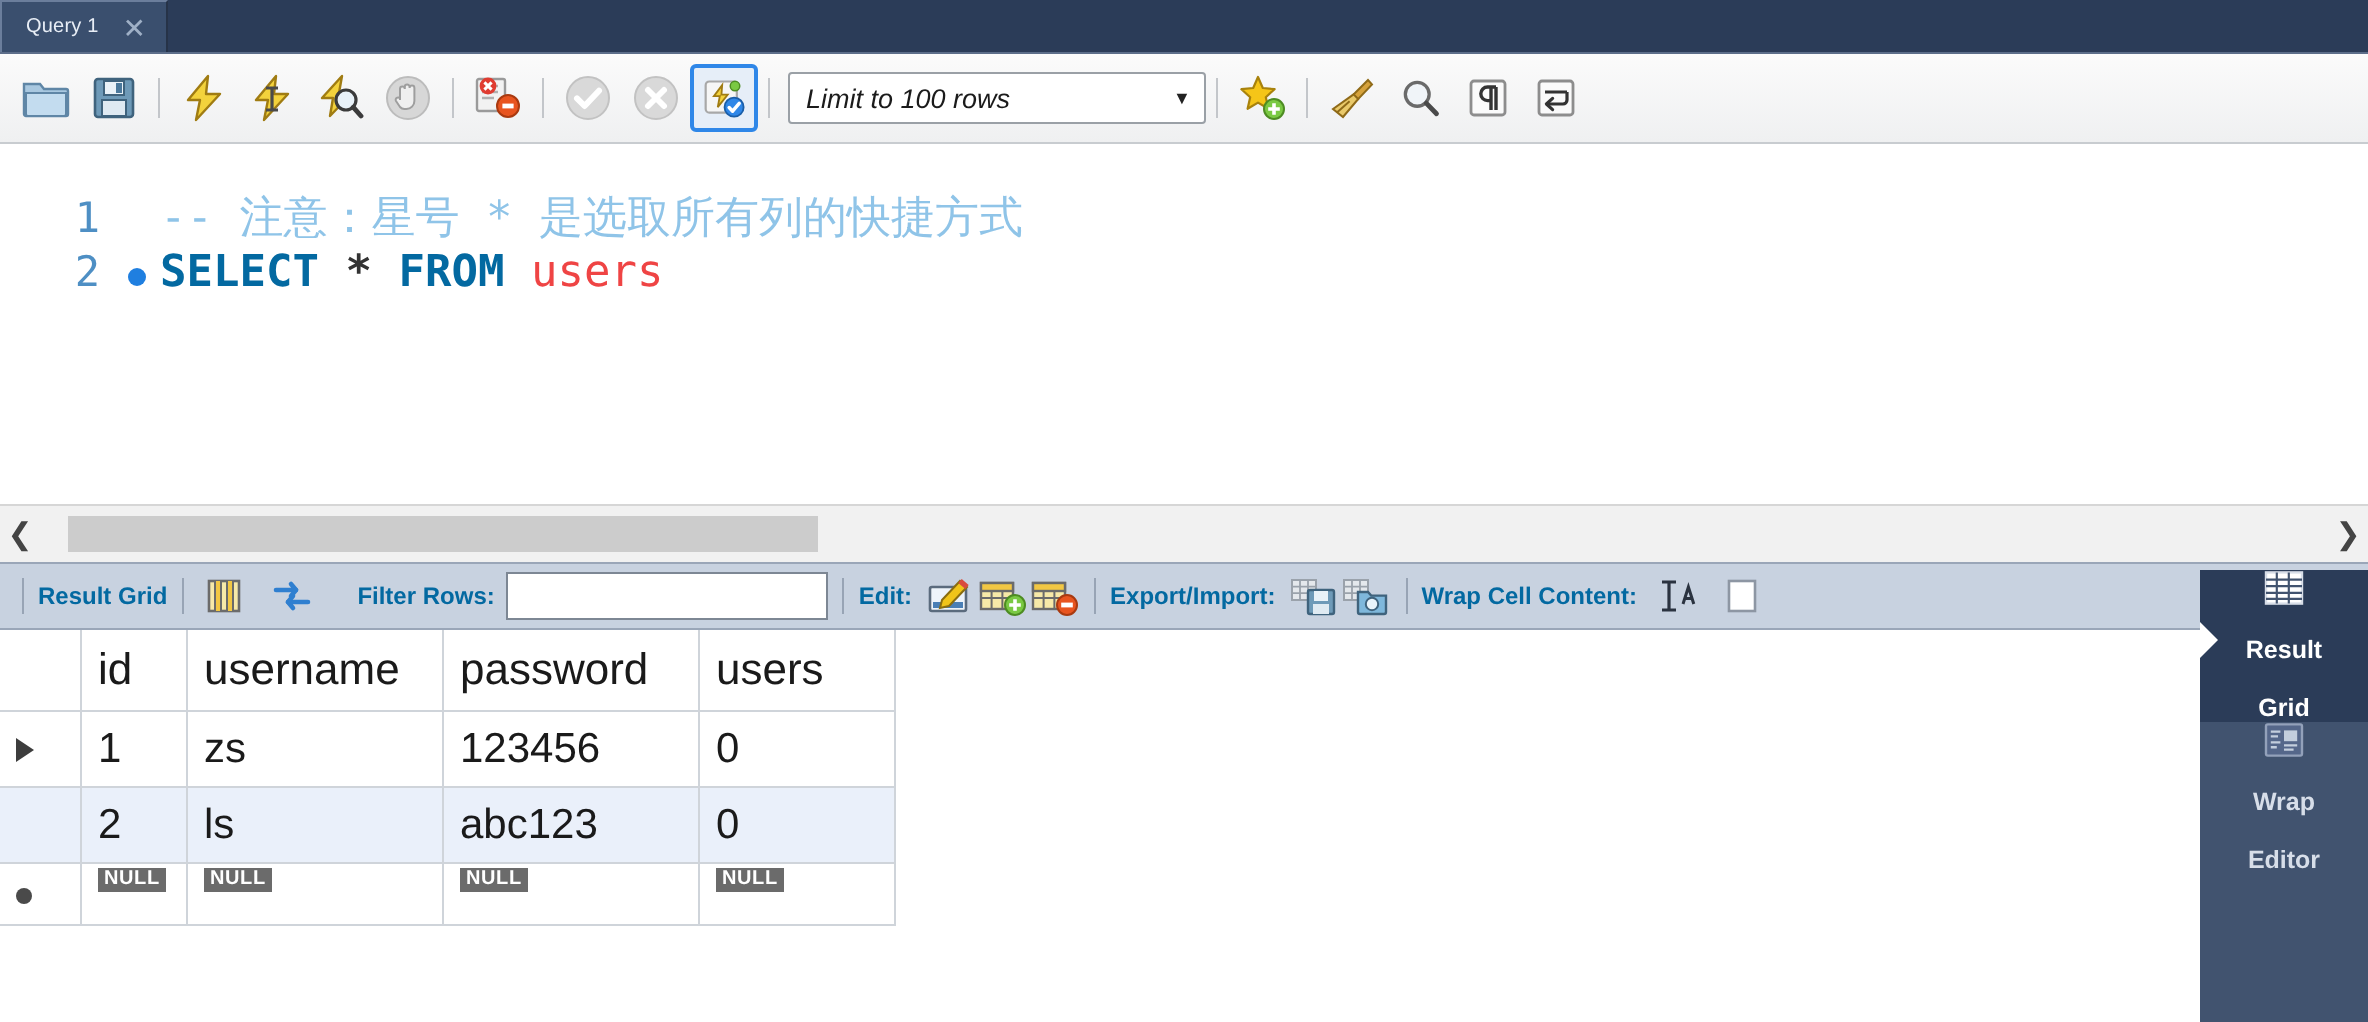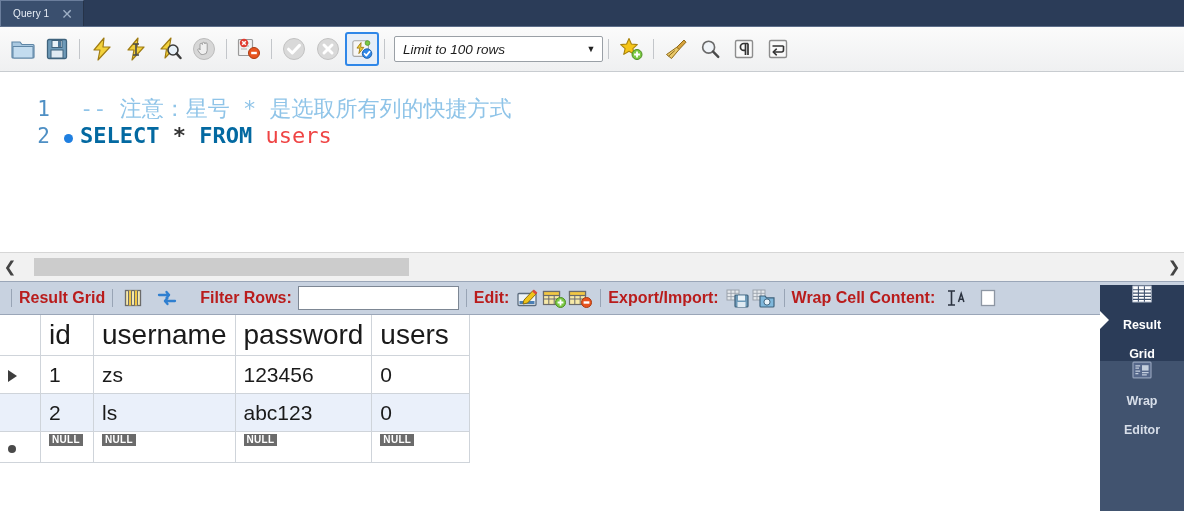--- a/index.html
+++ b/index.html
@@ -75,36 +75,36 @@
   .hs-thumb{position:absolute;left:14px;top:0;width:375px;height:18px;background:#cccccc;}
 
   
   .restool{
     height:32px;background:#c8d2e0;
     border-top:1px solid #9aa6b8;border-bottom:1px solid #9aa6b8;
     display:flex;align-items:center;padding:0 4px;gap:0;
     position:relative;
   }
   .rt-sep{width:1px;height:18px;background:#98a4b5;margin:0 7px;}
-  .rt-label{font-size:16px;color:#b91c1c;font-weight:bold;white-space:nowrap;}
+  .rt-label{font-size:12px;color:#0369a1;font-weight:bold;white-space:nowrap;}
   .rt-btn{width:26px;height:24px;display:flex;align-items:center;justify-content:center;cursor:pointer;}
   .filter-input{
     width:155px;height:20px;background:#fff;border:1px solid #7d8794;margin-left:6px;
   }
 
   
   .gridwrap{position:relative;background:#ffffff;height:211px;}
   table.grid{border-collapse:collapse;table-layout:fixed;}
   table.grid th,table.grid td{
     border-right:1px solid #cfd4da;border-bottom:1px solid #cfd4da;
     padding:0 8px;text-align:left;font-weight:normal;
     font-size:21px;color:#1a1a1a;height:37px;vertical-align:middle;
     overflow:hidden;white-space:nowrap;
   }
-  table.grid th{background:#ffffff;height:40px;font-size:28px;}
+  table.grid th{background:#ffffff;height:40px;font-size:22px;}
   td.sel-col,th.sel-col{width:24px;padding:0;text-align:center;background:#fff;}
   .tri{display:inline-block;width:0;height:0;border-left:9px solid #3d3d3d;
        border-top:6px solid transparent;border-bottom:6px solid transparent;}
   .ast{display:inline-block;width:8px;height:8px;border-radius:50%;background:#4a4a4a;}
   tr.alt td{background:#eaf0fa;}
   .nullbadge{
     display:inline-block;background:#6b6b6b;color:#ffffff;
     font-size:10px;font-weight:bold;font-family:"Liberation Sans",sans-serif;
     padding:0px 3px;line-height:12px;letter-spacing:.3px;
     vertical-align:top;

